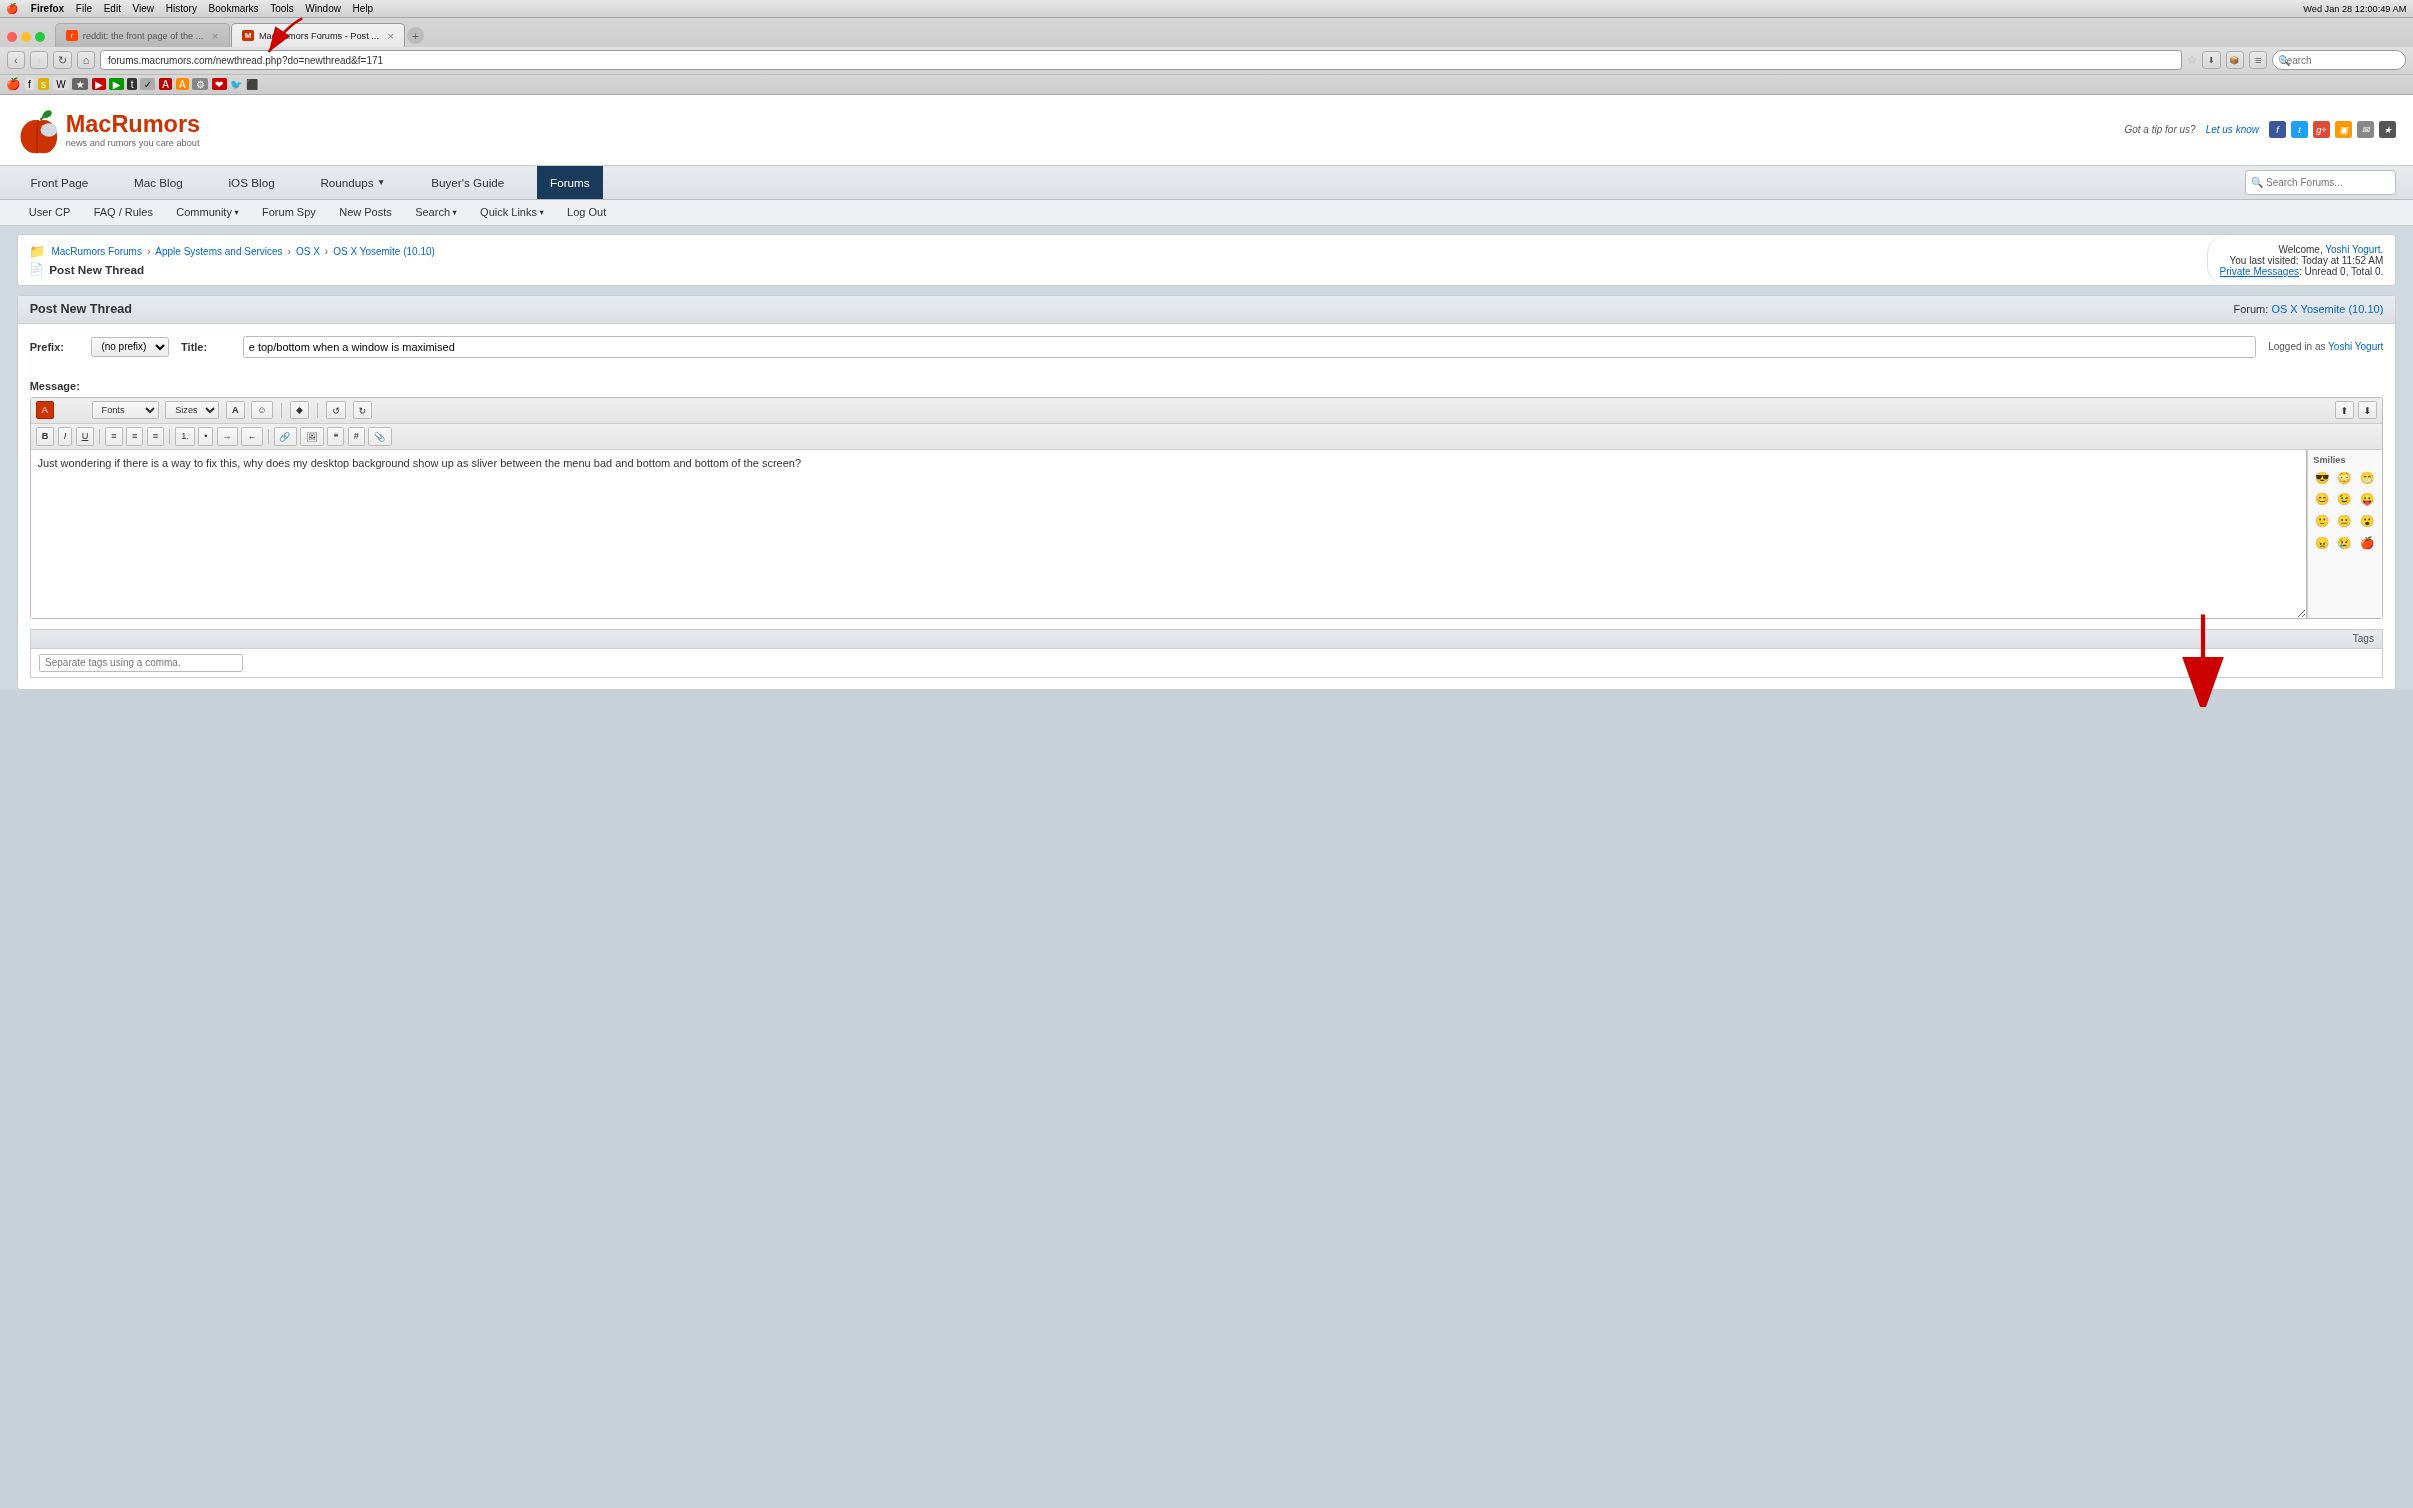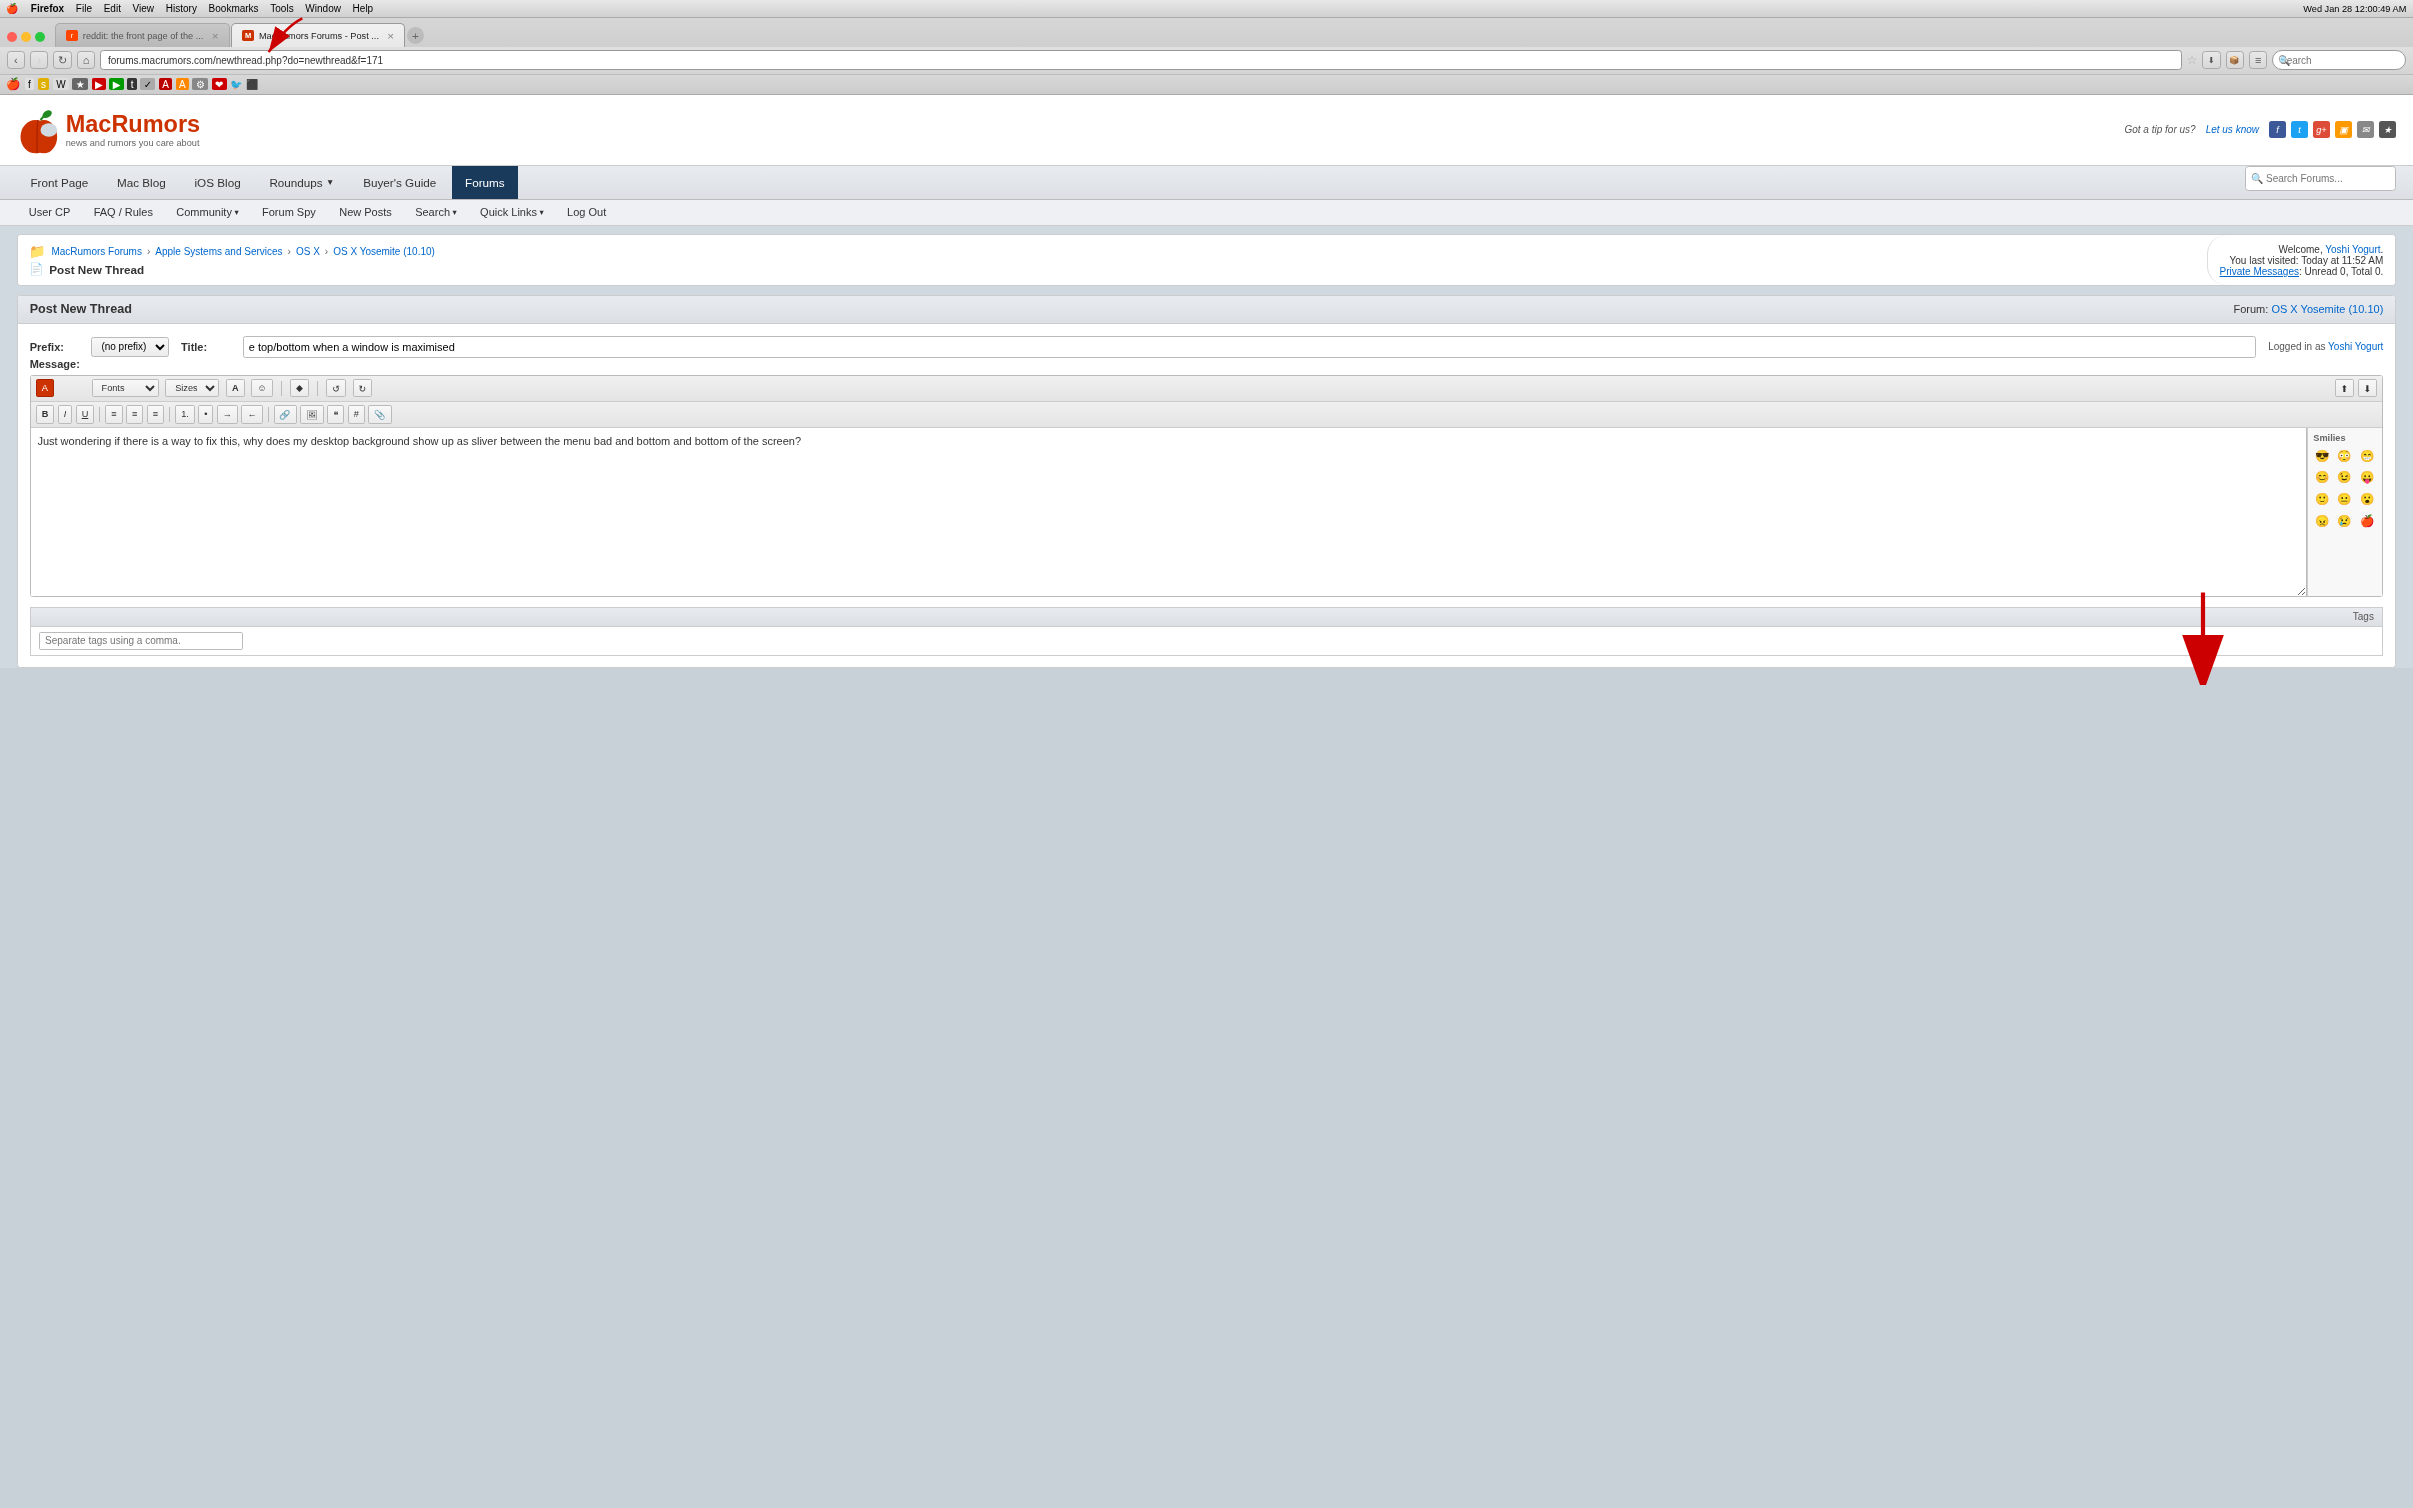--- a/index.html
+++ b/index.html
@@ -132,23 +132,23 @@
     .si-em { background: #888; }
     .si-star { background: #555; }
 
     
     .main-nav {
       background: linear-gradient(to bottom, #e8ecf0, #dce0e4);
       border-bottom: 1.7px solid #bbb;
     }
     .main-nav-inner {
       display: flex;
-      align-items: flex-start;
+      align-items: center;
       padding: 0 17px;
-      gap: 2px;
+      gap: 19px;
     }
     .nav-item {
       padding: 10px 13.4px;
       font-size: 11.7px;
       color: #333;
       cursor: pointer;
       display: flex;
       align-items: center;
       gap: 3.4px;
     }
@@ -220,21 +220,21 @@
       justify-content: space-between;
       align-items: center;
       border-bottom: 0.8px solid #ccc;
       border-radius: 3.4px 3.4px 0 0;
     }
     .post-header-title { font-size: 12.6px; font-weight: bold; color: #333; }
     .forum-label { font-size: 11px; color: #333; }
     .forum-name { color: #0066cc; }
 
     .post-form { padding: 11.7px; }
-    .form-row { display: flex; align-items: center; gap: 11.7px; margin-bottom: 0; }
+    .form-row { display: flex; align-items: center; gap: 11.7px; margin-bottom: 22px; }
     .form-label { font-size: 11px; color: #333; font-weight: bold; min-width: 50px; }
     .prefix-select {
       padding: 2.5px 5px;
       border: 0.8px solid #bbb;
       border-radius: 2.5px;
       font-size: 10px;
       background: linear-gradient(to bottom, #f8f8f8, #ececec);
       height: 20px;
     }
     .title-input {

